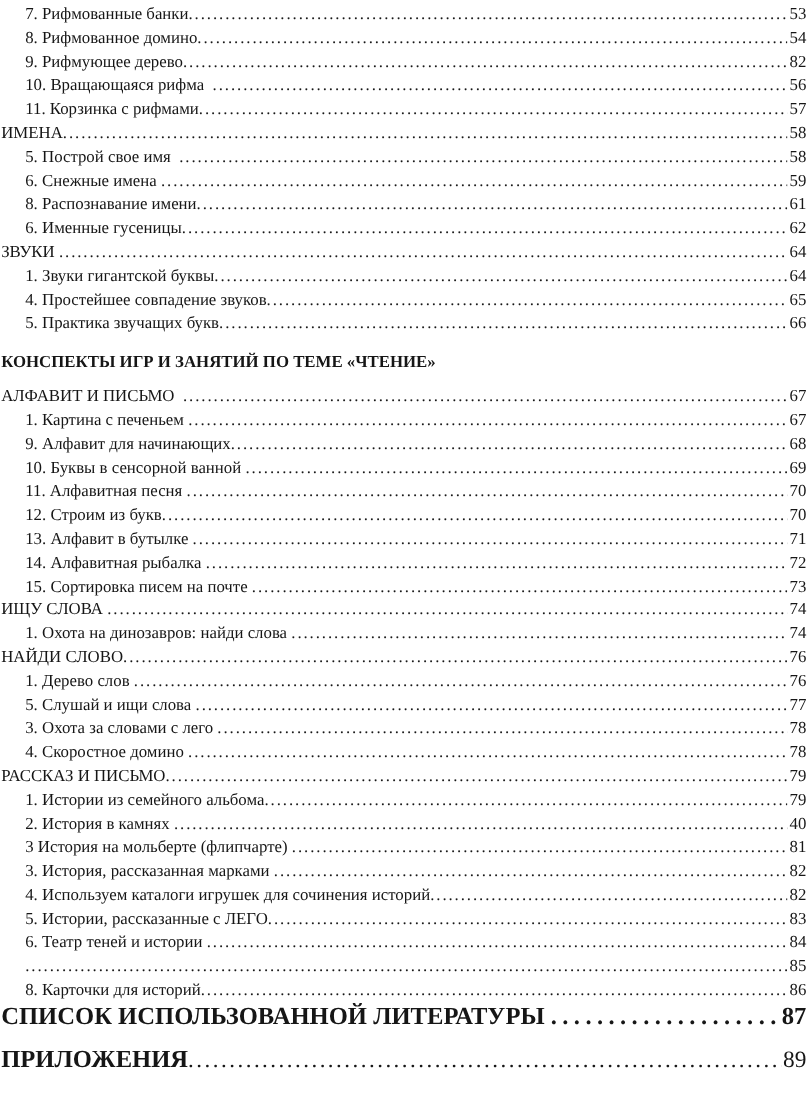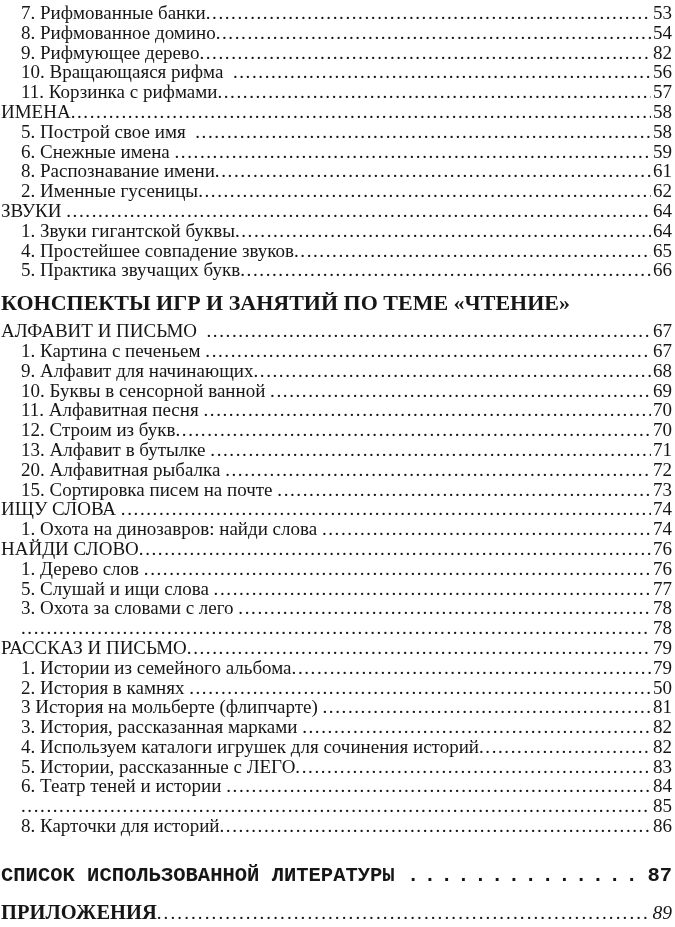--- a/index.html
+++ b/index.html
@@ -4,45 +4,45 @@
 <style>
   html,body{margin:0;padding:0;}
   body{
     width:675px;height:927px;overflow:hidden;
     background:#ffffff;color:#161616;
     font-family:"Liberation Serif", serif;
   }
   #toc{padding:3px 3px 0 1px;}
   .row{
     display:flex;align-items:baseline;
-    font-size:19px;line-height:19.8px;
+    font-size:14px;line-height:19.8px;
   }
   .row .t{white-space:pre;flex:0 0 auto;}
   .row .d{
     flex:1 1 auto;overflow:hidden;white-space:nowrap;
     letter-spacing:1.6px;
   }
   .row .d::after{
     content:"........................................................................................................................................................................";
   }
   .row .p{flex:0 0 auto;padding-left:2px;}
   .sub{padding-left:20px;}
   .sub.narrow{}
   .heading{
-    font-weight:bold;font-size:22px;line-height:22px;
+    font-weight:bold;font-size:14px;line-height:22px;
     margin-top:12px;margin-bottom:7px;
   }
   .major,.appendix{
     font-weight:bold;font-size:20.5px;line-height:22px;
   }
-  .major{margin-top:29px;font-family:Liberation Mono, monospace;}
+  .major{margin-top:0;}
   .major .d{letter-spacing:4.5px;}
   .appendix{margin-top:14px;justify-content:space-between;}
   .appendix .d{font-weight:normal;font-size:19px;letter-spacing:2.1px;}
-  .appendix .p{font-weight:normal;font-size:19.5px;font-style:italic;}
+  .appendix .p{font-weight:normal;font-size:19.5px;}
 </style>
 </head>
 <body>
 
 <main>
   <div id="toc">
       <div class="row sub">
         <span class="t">7. Рифмованные банки</span>
         <span class="d"></span>
         <span class="p">53</span>
@@ -81,21 +81,21 @@
         <span class="t">6. Снежные имена </span>
         <span class="d"></span>
         <span class="p">59</span>
       </div>
       <div class="row sub">
         <span class="t">8. Распознавание имени</span>
         <span class="d"></span>
         <span class="p">61</span>
       </div>
       <div class="row sub">
-        <span class="t">2. Именные гусеницы</span>
+        <span class="t">6. Именные гусеницы</span>
         <span class="d"></span>
         <span class="p">62</span>
       </div>
       <div class="row top">
         <span class="t">ЗВУКИ </span>
         <span class="d"></span>
         <span class="p">64</span>
       </div>
       <div class="row sub">
         <span class="t">1. Звуки гигантской буквы</span>
@@ -144,21 +144,21 @@
         <span class="t">12. Строим из букв</span>
         <span class="d"></span>
         <span class="p">70</span>
       </div>
       <div class="row sub narrow">
         <span class="t">13. Алфавит в бутылке </span>
         <span class="d"></span>
         <span class="p">71</span>
       </div>
       <div class="row sub narrow">
-        <span class="t">20. Алфавитная рыбалка </span>
+        <span class="t">14. Алфавитная рыбалка </span>
         <span class="d"></span>
         <span class="p">72</span>
       </div>
       <div class="row sub narrow">
         <span class="t">15. Сортировка писем на почте </span>
         <span class="d"></span>
         <span class="p">73</span>
       </div>
       <div class="row top">
         <span class="t">ИЩУ СЛОВА </span>
@@ -184,37 +184,38 @@
         <span class="t">5. Слушай и ищи слова </span>
         <span class="d"></span>
         <span class="p">77</span>
       </div>
       <div class="row sub narrow">
         <span class="t">3. Охота за словами с лего </span>
         <span class="d"></span>
         <span class="p">78</span>
       </div>
       <div class="row sub narrow">
+        <span class="t">4. Скоростное домино </span>
         <span class="d"></span>
         <span class="p">78</span>
       </div>
       <div class="row top">
         <span class="t">РАССКАЗ И ПИСЬМО</span>
         <span class="d"></span>
         <span class="p">79</span>
       </div>
       <div class="row sub narrow">
         <span class="t">1. Истории из семейного альбома</span>
         <span class="d"></span>
         <span class="p">79</span>
       </div>
       <div class="row sub narrow">
         <span class="t">2. История в камнях </span>
         <span class="d"></span>
-        <span class="p">50</span>
+        <span class="p">40</span>
       </div>
       <div class="row sub narrow">
         <span class="t">3 История на мольберте (флипчарте) </span>
         <span class="d"></span>
         <span class="p">81</span>
       </div>
       <div class="row sub narrow">
         <span class="t">3. История, рассказанная марками </span>
         <span class="d"></span>
         <span class="p">82</span>

